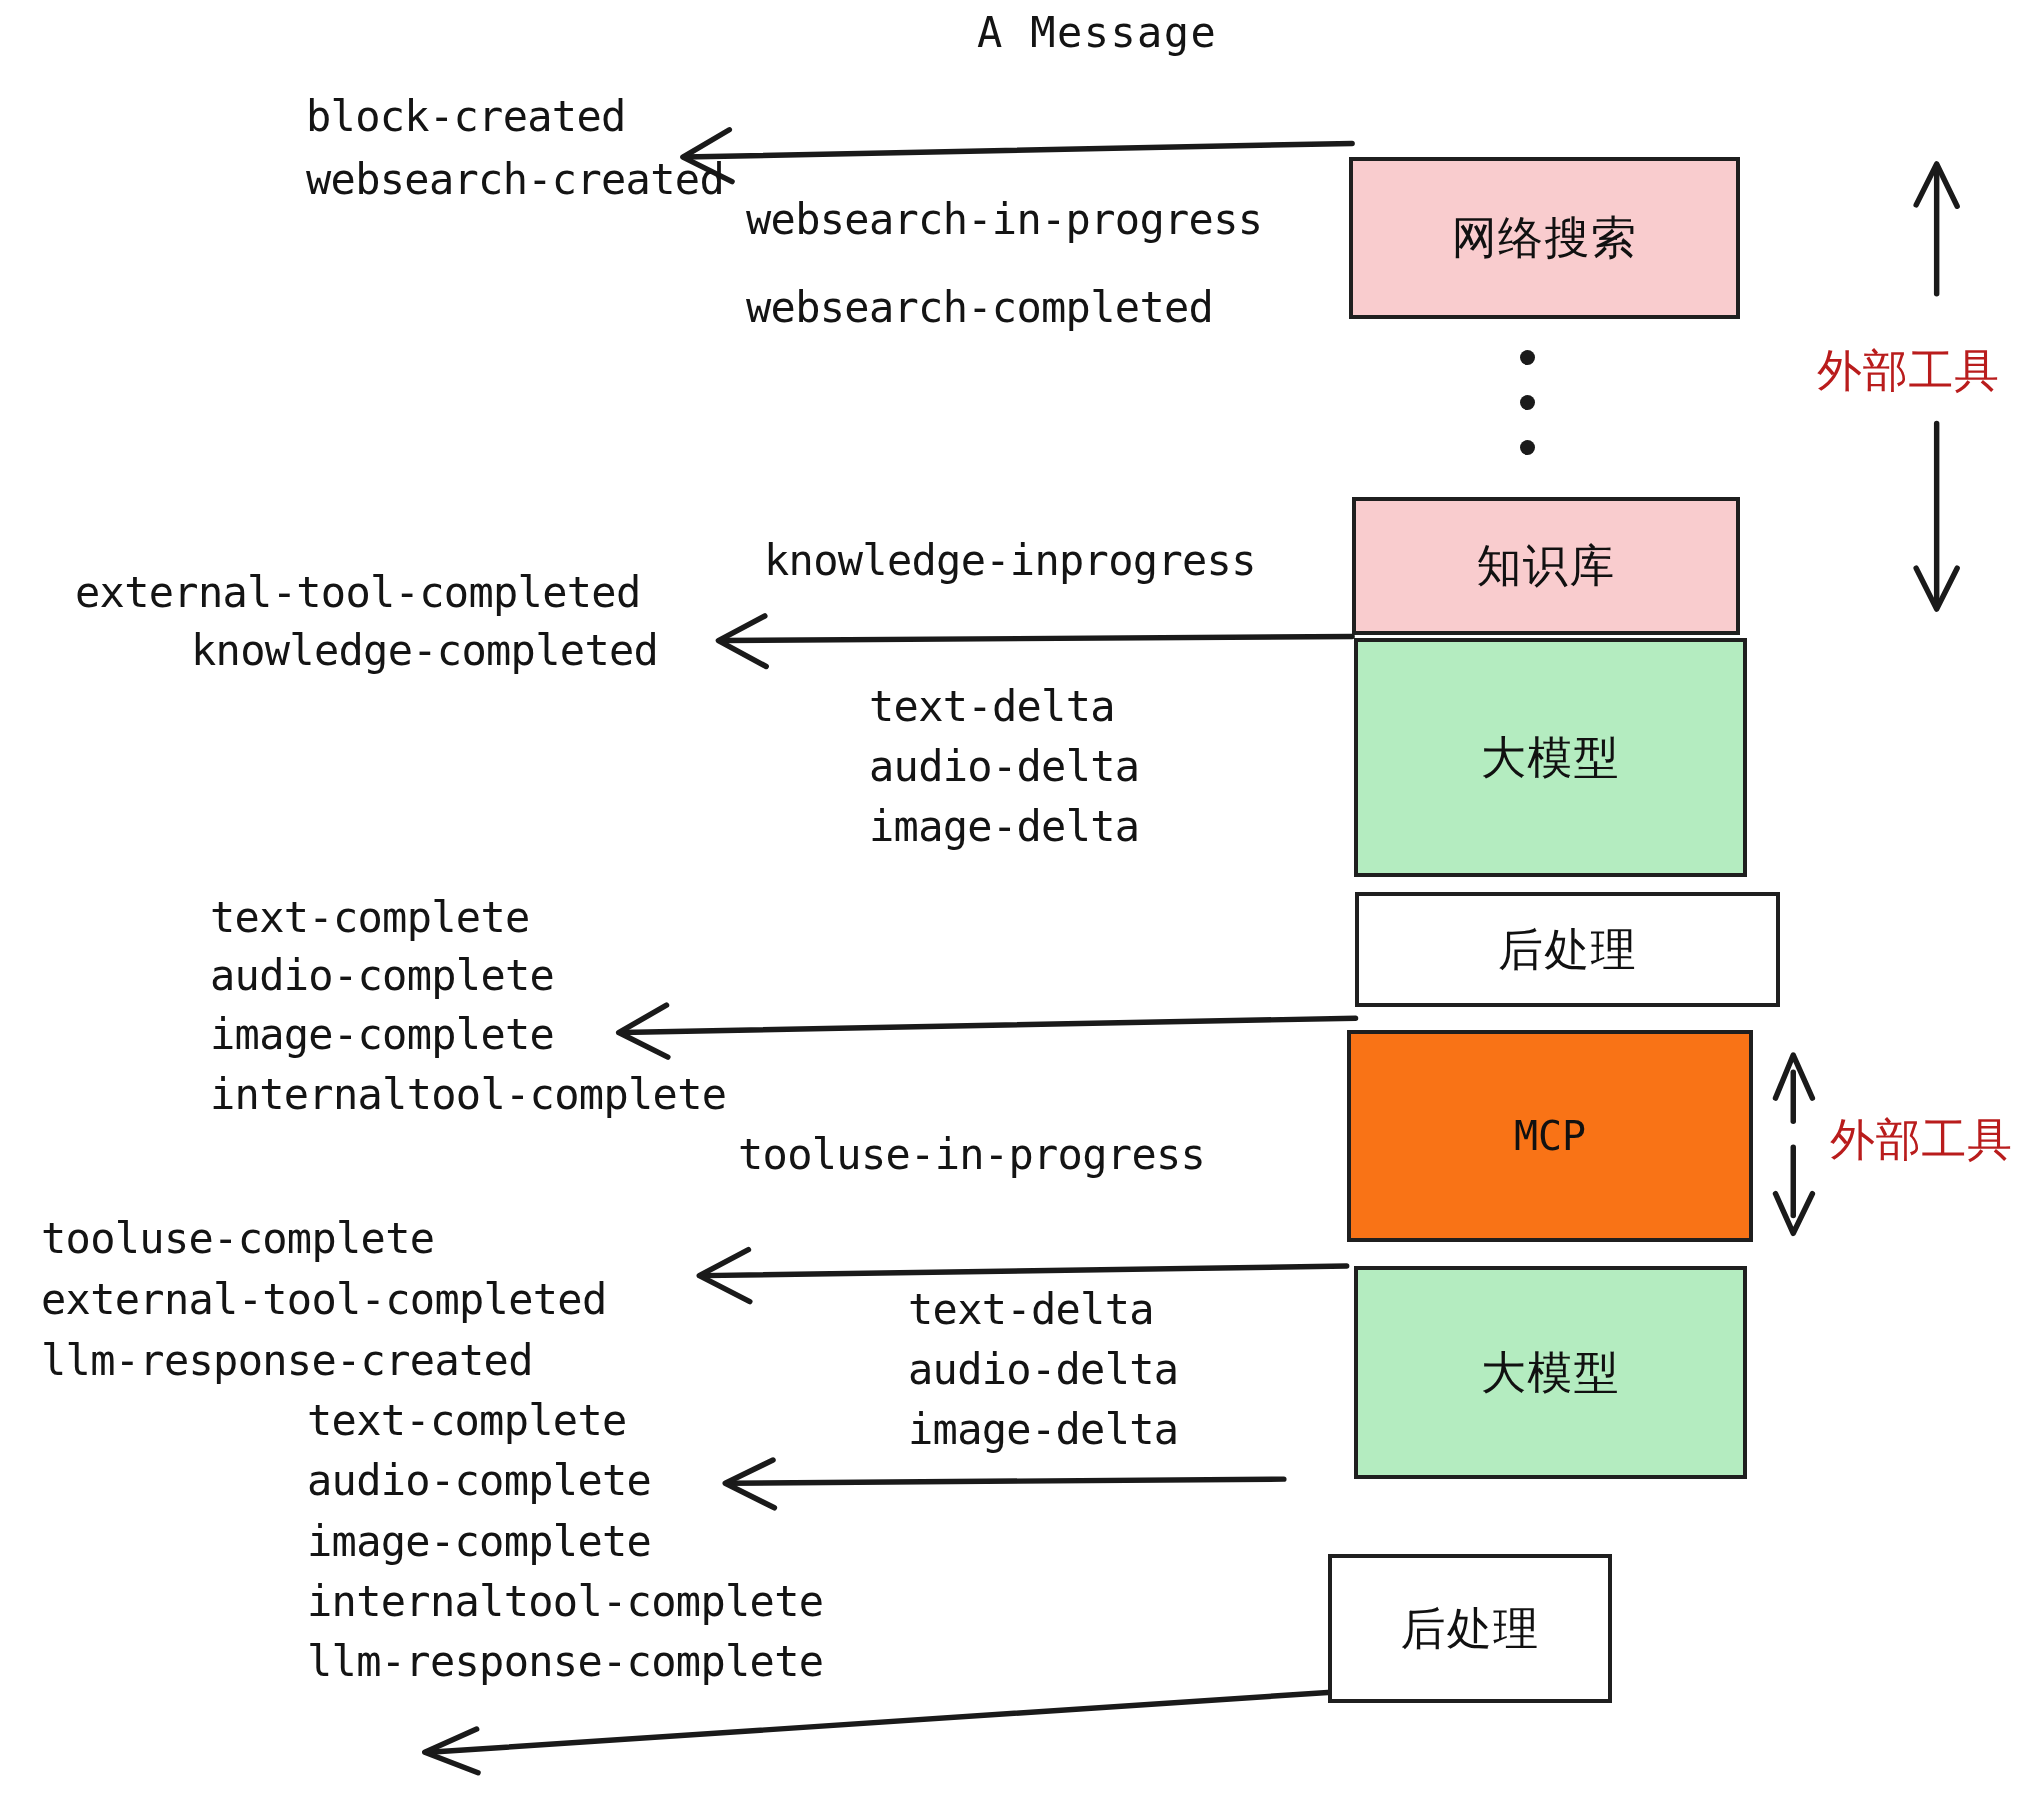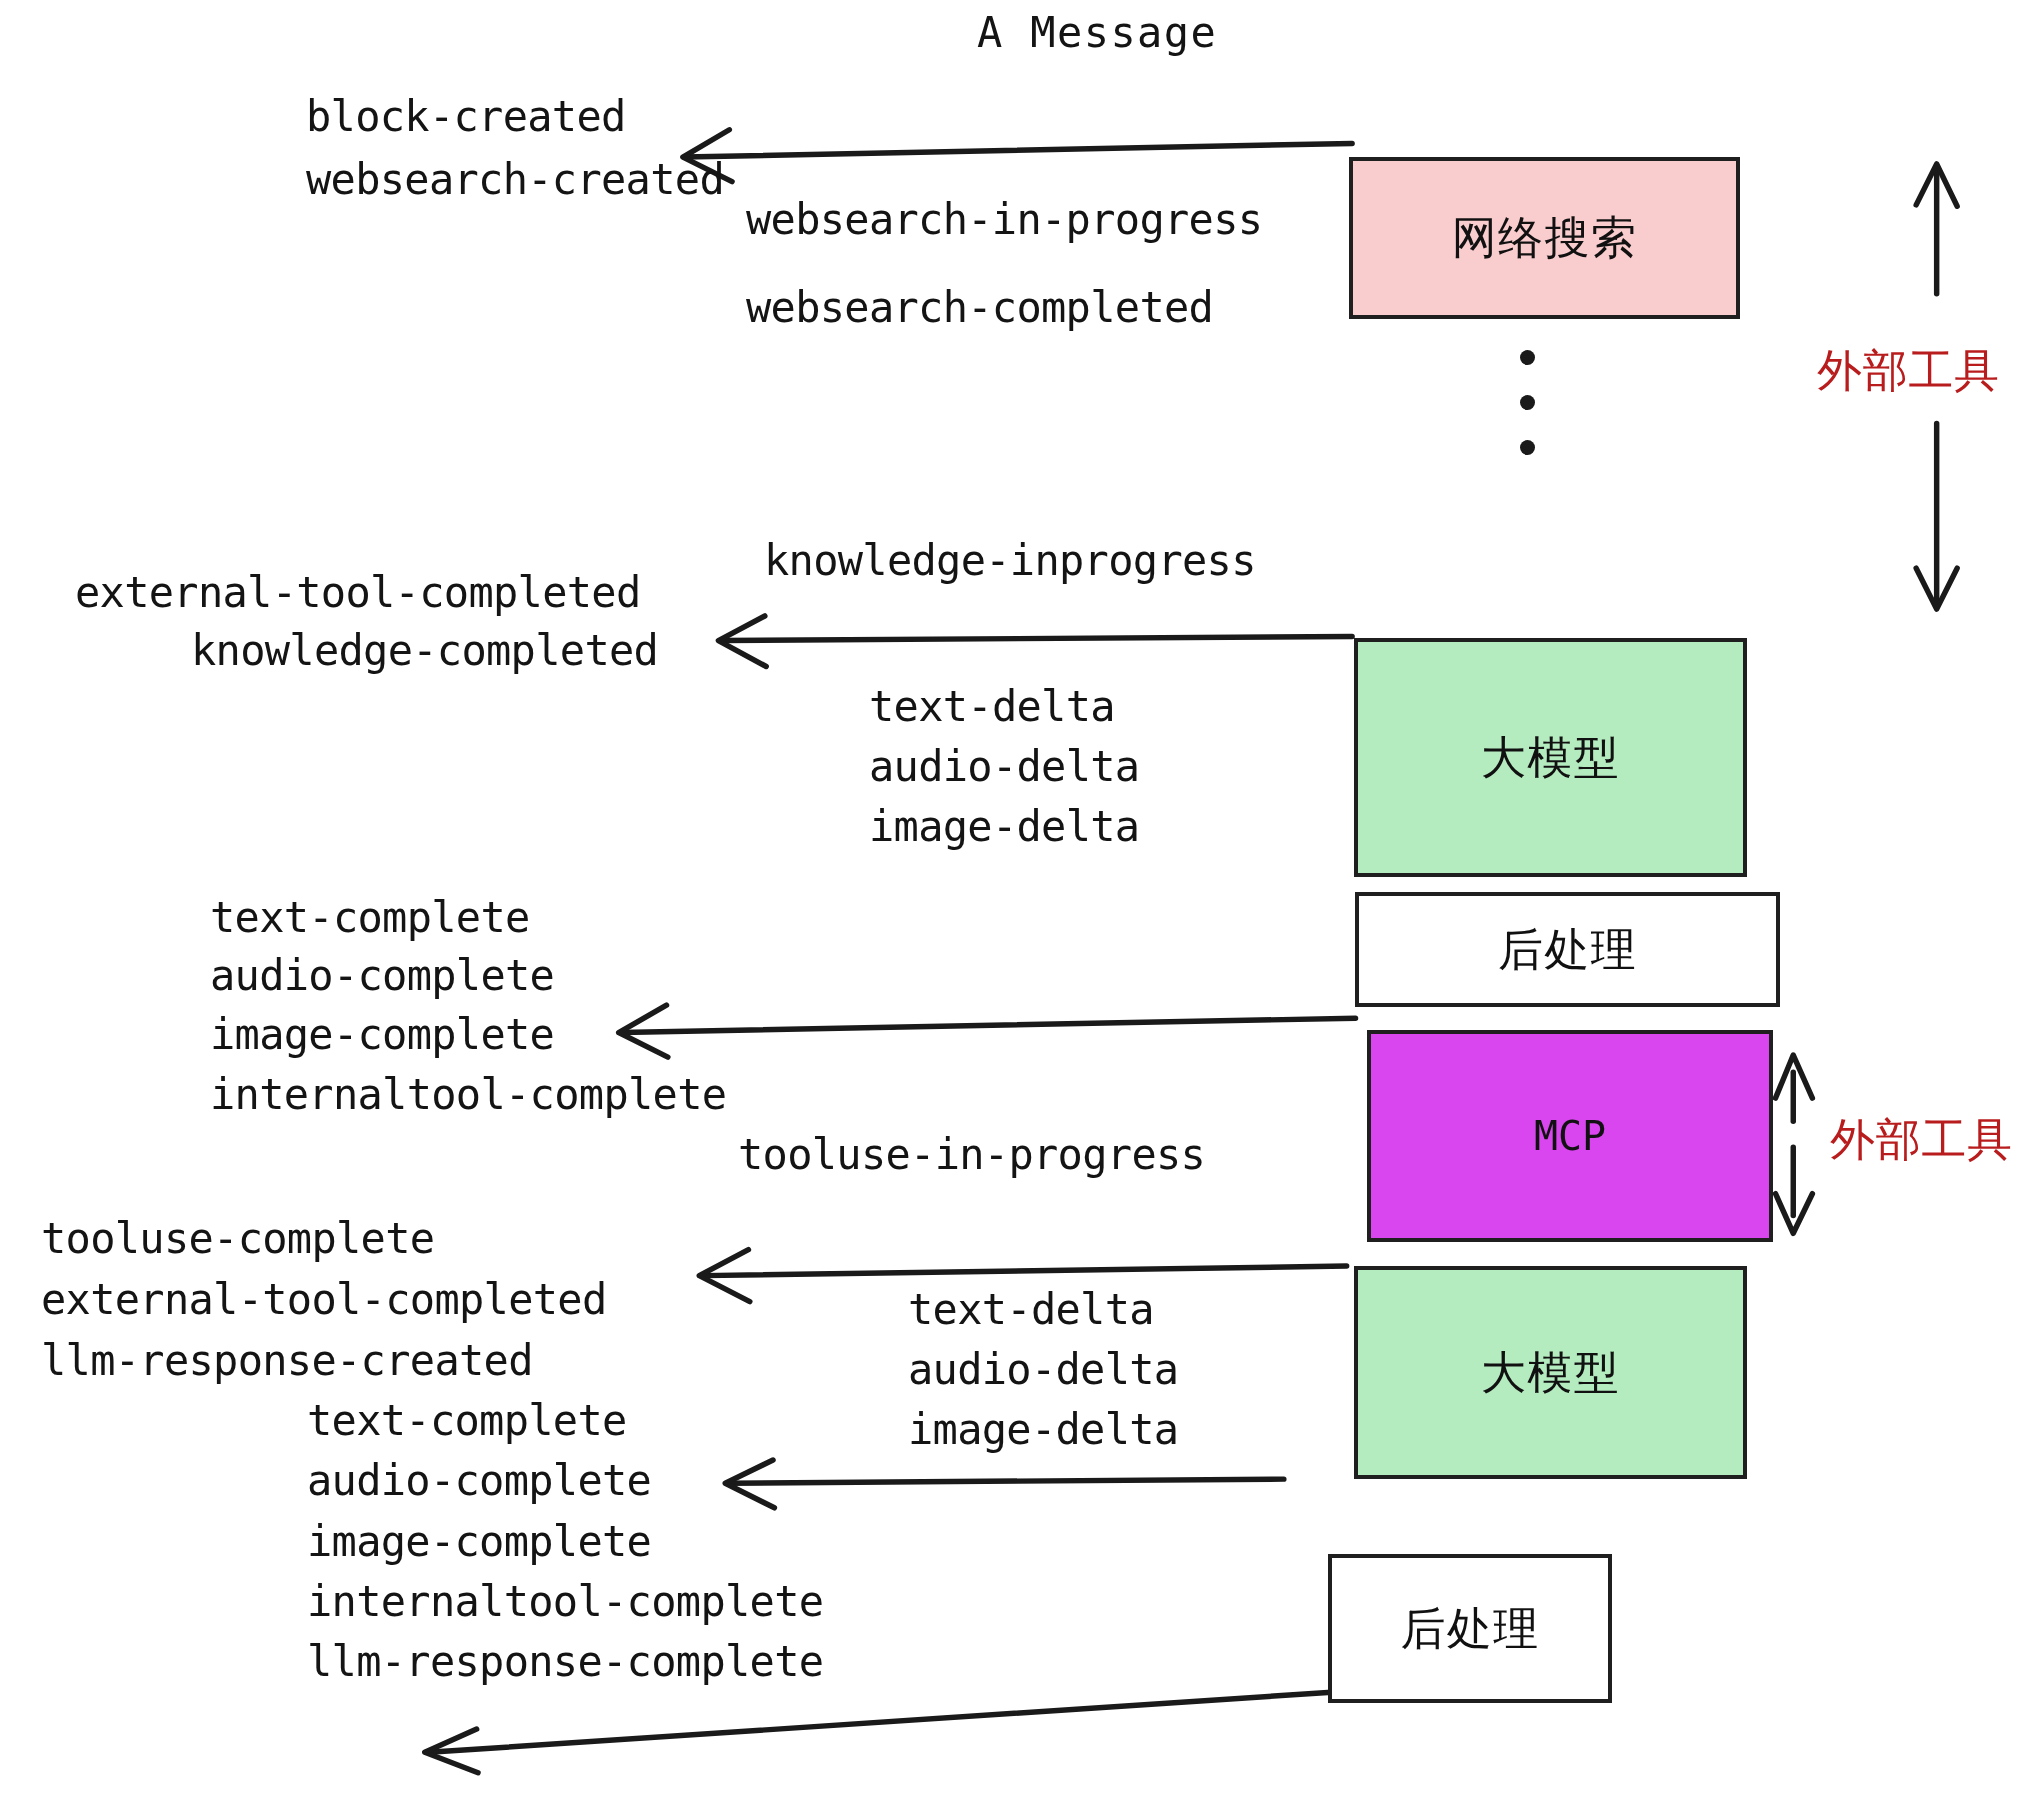--- a/index.html
+++ b/index.html
@@ -37,21 +37,21 @@
   .box .lbl{
     font-family:"DejaVu Sans","Liberation Sans",sans-serif;
     font-size:45px;color:#111111;letter-spacing:1.4px;white-space:pre;
   }
   .box .lbl.latin{
     font-family:"DejaVu Sans Mono","Liberation Mono",monospace;
     font-size:40px;letter-spacing:0px;
   }
   .pink{background:#f9ccce;}
   .green{background:#b4ecc0;}
-  .yellow{background:#d946ef;margin-left:20px;}
+  .yellow{background:#f97316;}
   .white{background:#ffffff;}
 
   .dots{position:absolute;}
   .dot{
     position:absolute;width:15px;height:15px;border-radius:50%;
     background:#1a1a1a;
   }
 
   .sidelbl{
     position:absolute;
@@ -122,20 +122,23 @@
   <div class="box pink" style="left:1349px;top:157px;width:391px;height:162px;">
     <span class="lbl">网络搜索</span>
   </div>
 
   <div class="dots">
     <span class="dot" style="left:1520px;top:350px;"></span>
     <span class="dot" style="left:1520px;top:395px;"></span>
     <span class="dot" style="left:1520px;top:440px;"></span>
   </div>
 
+  <div class="box pink" style="left:1352px;top:497px;width:388px;height:138px;">
+    <span class="lbl">知识库</span>
+  </div>
 
   <div class="box green" style="left:1354px;top:638px;width:393px;height:239px;">
     <span class="lbl">大模型</span>
   </div>
 
   <div class="box white" style="left:1355px;top:892px;width:425px;height:115px;">
     <span class="lbl">后处理</span>
   </div>
 
   <div class="box yellow" style="left:1347px;top:1030px;width:406px;height:212px;">

